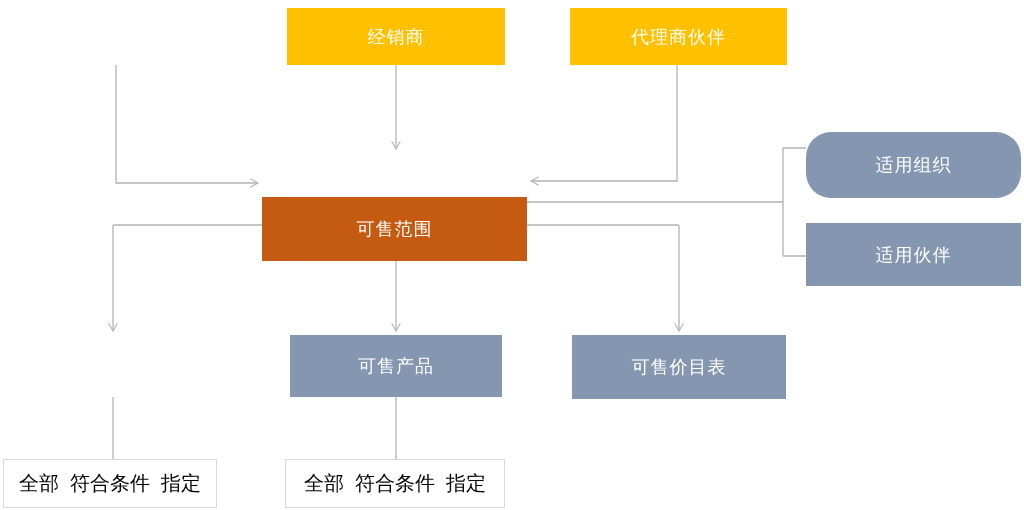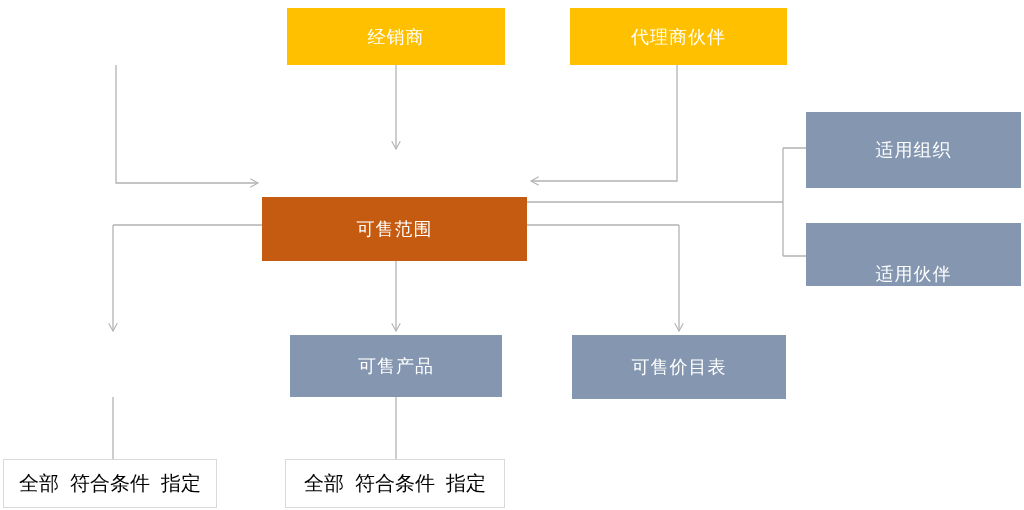--- a/index.html
+++ b/index.html
@@ -56,22 +56,22 @@
     color: var(--label-text, #000000);
     font-size: 20px;
   }
   .option-box span { white-space: pre; text-align: right; }
 
   
   #node-top1   { left: 8px;   top: 8px;   width: 217px; height: 57px; }
   #node-top2   { left: 287px; top: 8px;   width: 218px; height: 57px; }
   #node-top3   { left: 570px; top: 8px;   width: 217px; height: 57px; }
   #node-center { left: 262px; top: 153px; width: 265px; height: 64px; margin-top: 44px; }
-  #node-right1 { left: 806px; top: 112px; width: 215px; height: 76px; }
-  #node-right2 { left: 806px; top: 223px; width: 215px; height: 63px; align-items: flex-end; }
+  #node-right1 { left: 806px; top: 132px; width: 215px; height: 66px; border-radius: 25px; }
+  #node-right2 { left: 806px; top: 223px; width: 215px; height: 63px; }
   #node-bottom1{ left: 6px;   top: 335px; width: 213px; height: 62px; }
   #node-bottom2{ left: 290px; top: 335px; width: 212px; height: 62px; }
   #node-bottom3{ left: 572px; top: 335px; width: 214px; height: 64px; }
   #option-left  { left: 3px;   top: 459px; width: 214px; height: 49px; }
   #option-middle{ left: 285px; top: 459px; width: 220px; height: 49px; }
 </style>
 </head>
 <body>
 
 <div class="stage">

